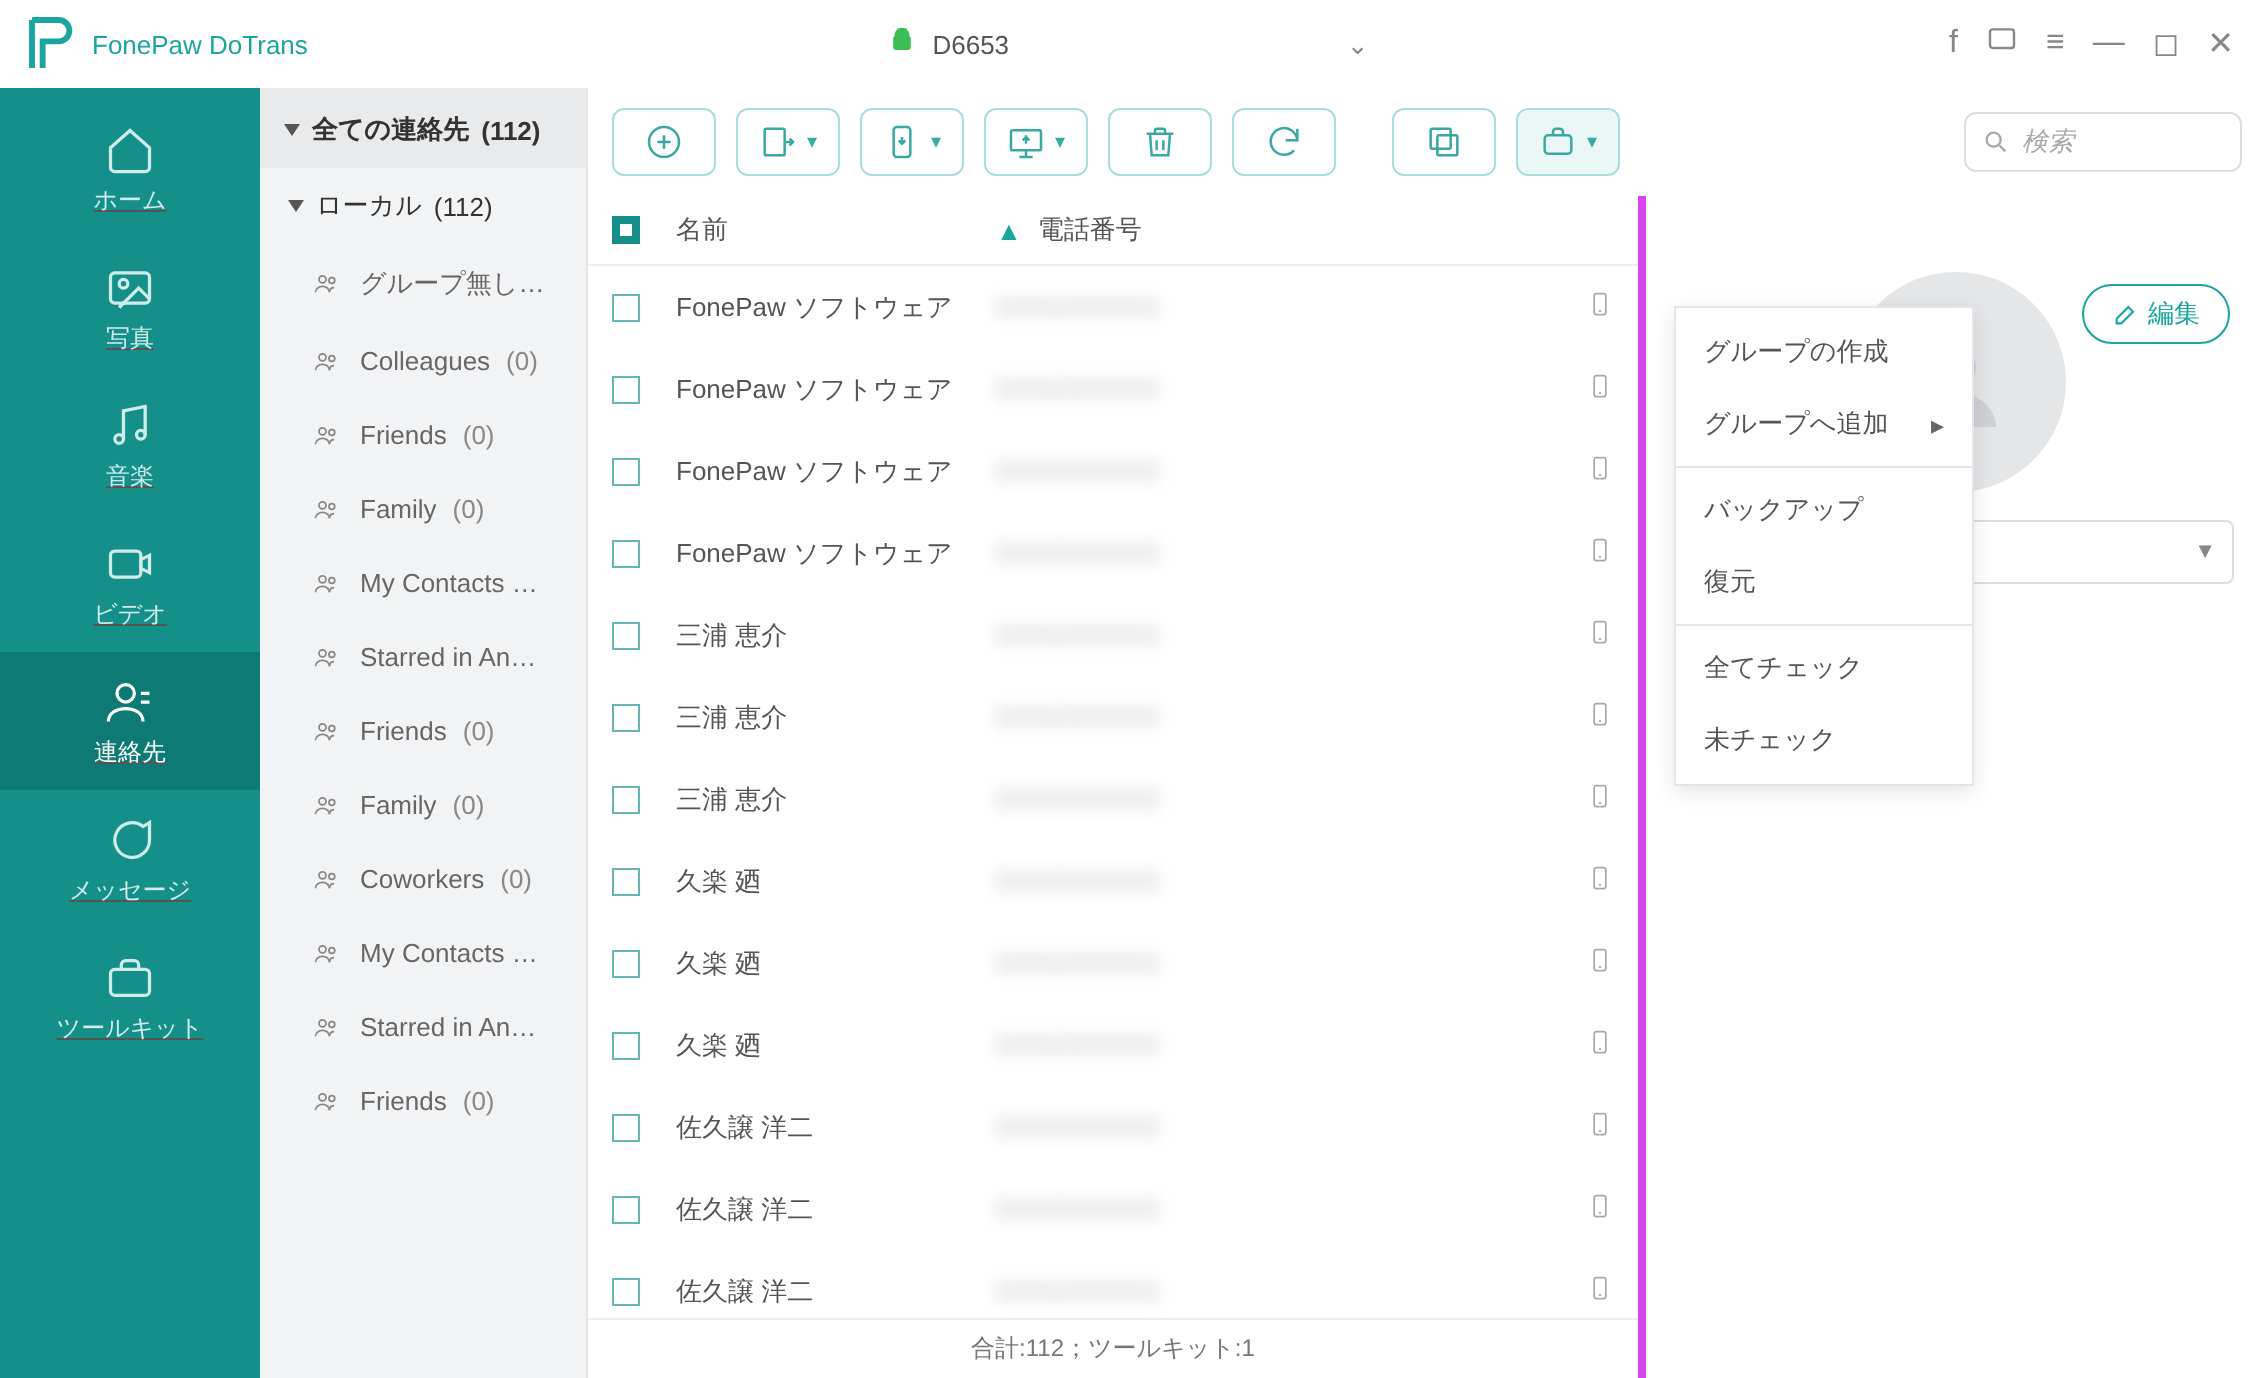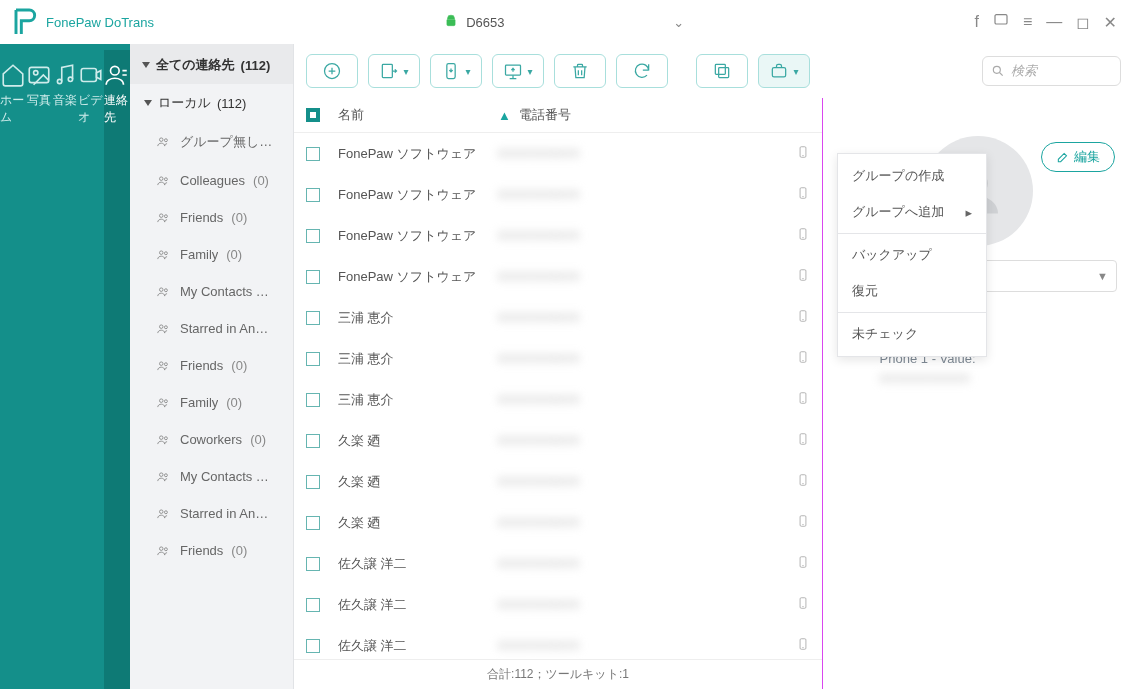--- a/index.html
+++ b/index.html
@@ -11,21 +11,21 @@
 .device-sel { margin-left: auto; display: flex; align-items: center; gap: 8px; width: 260px; padding: 4px 10px; }
 .android-icon { color: #3bbd56; font-size: 15px; }
 .device-name { color: #555; }
 .chev { color: #888; margin-left: auto; }
 .win-controls { margin-left: auto; display: flex; gap: 14px; padding-right: 8px; align-items: center; color: #888; }
 .win-controls span { font-size: 16px; cursor: pointer; }
 
 .main { display: flex; flex: 1; min-height: 0; }
 
 
-.nav { width: 130px; background: #148f8a; display: flex; flex-direction: row; padding-top: 6px; }
+.nav { width: 130px; background: #148f8a; display: flex; flex-direction: column; padding-top: 6px; text-decoration: underline; }
 .nav-item { display: flex; flex-direction: column; align-items: center; gap: 4px; color: #cfeceb; padding: 12px 0 10px; cursor: pointer; }
 .nav-item.active { background: #0e7a75; color: #fff; }
 .nav-item svg { width: 26px; height: 26px; fill: none; stroke: currentColor; stroke-width: 1.5; }
 .nav-item span { font-size: 12px; }
 
 
 .groups { width: 164px; background: #f2f3f5; border-right: 1px solid #e1e3e6; display: flex; flex-direction: column; }
 .groups-header { display: flex; align-items: center; gap: 6px; padding: 12px 12px 10px; font-weight: 600; color: #333; background: #e9eaec; }
 .sub-header { display: flex; align-items: center; gap: 6px; padding: 10px 14px; color: #333; }
 .group-list { flex: 1; overflow-y: auto; }
@@ -39,21 +39,21 @@
 .center { flex: 1; display: flex; flex-direction: column; min-width: 0; }
 .toolbar { display: flex; gap: 10px; padding: 10px 12px; align-items: center; }
 .tb-btn { height: 34px; min-width: 52px; border: 1px solid #a8dfdc; border-radius: 6px; background: #fff; display: flex; align-items: center; justify-content: center; gap: 4px; color: #3aa8a3; cursor: pointer; padding: 0 10px; }
 .tb-btn.active { background: #eaf7f6; }
 .tb-btn svg { width: 20px; height: 20px; fill: none; stroke: #3aa8a3; stroke-width: 1.5; }
 .tb-gap { width: 8px; }
 .search { margin-left: auto; display: flex; align-items: center; gap: 6px; border: 1px solid #ddd; border-radius: 6px; height: 30px; padding: 0 8px; width: 139px; color: #aaa; }
 .search svg { width: 14px; height: 14px; fill: none; stroke: #aaa; stroke-width: 2; }
 
 .list-wrap { flex: 1; display: flex; min-height: 0; }
-.contact-list { flex: 1; display: flex; flex-direction: column; border-right: 1px solid #d946ef; min-width: 0; }
+.contact-list { flex: 1; display: flex; flex-direction: column; border-right: 4px solid #d946ef; min-width: 0; }
 .list-header { display: flex; align-items: center; padding: 8px 12px; border-bottom: 1px solid #eee; color: #555; font-size: 13px; }
 .list-header .cb, .row .cb { width: 14px; height: 14px; border: 1.5px solid #66b5b1; margin-right: 18px; display: inline-block; }
 .list-header .cb { background: #148f8a; border-color: #148f8a; position: relative; }
 .list-header .cb::after { content:""; position:absolute; inset:3px; background:#fff; }
 .col-name { width: 160px; }
 .col-phone { flex: 1; }
 .rows { flex: 1; overflow-y: auto; }
 .row { display: flex; align-items: center; padding: 10px 12px; color: #666; }
 .row .name { width: 160px; color: #555; }
 .row .phone { flex: 1; }
@@ -382,20 +382,23 @@
             </div>
           <div class="popup-sep"></div>
           <div class="popup-item">
               <span>バックアップ</span>
             </div>
           <div class="popup-item">
               <span>復元</span>
             </div>
           <div class="popup-sep"></div>
           <div class="popup-item">
+              <span>全てチェック</span>
+            </div>
+          <div class="popup-item">
               <span>未チェック</span>
             </div>
         </div>
 
         <div class="contact-list">
           <div class="list-header">
             <span class="cb"></span>
             <span class="col-name">名前</span>
             <span style="color:#1ba5a0;margin-right:8px">▲</span>
             <span class="col-phone">電話番号</span>

